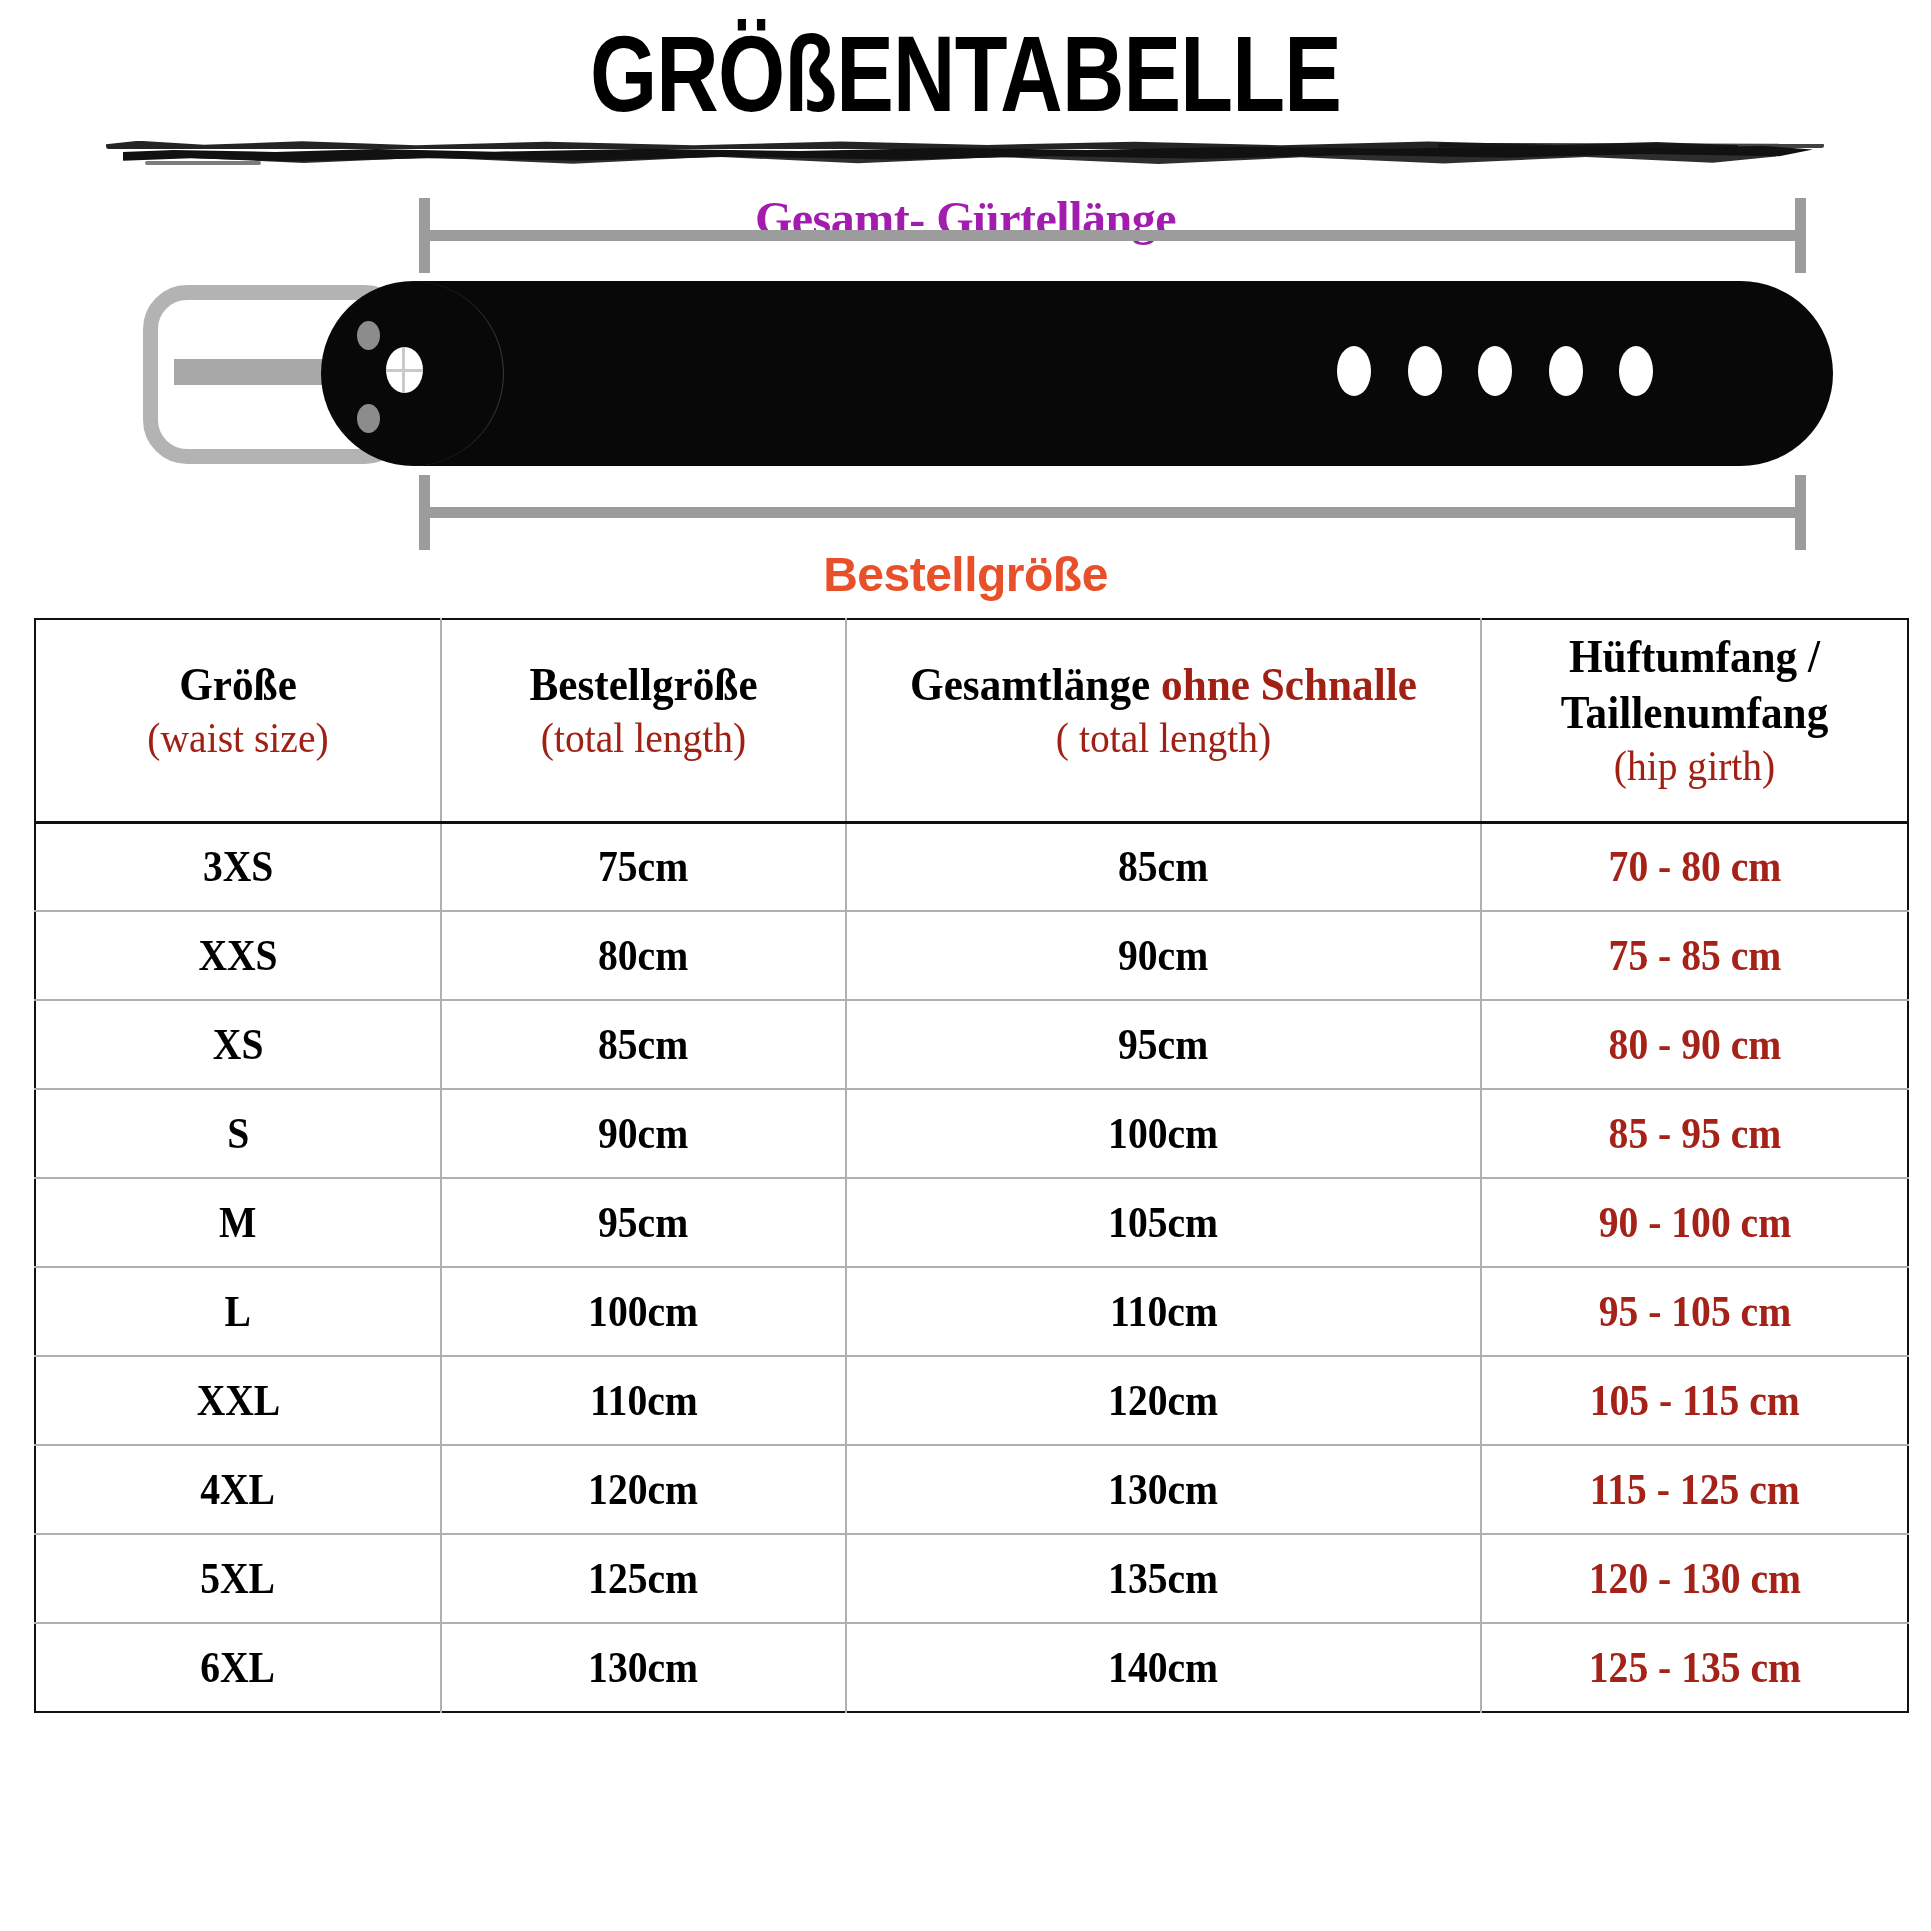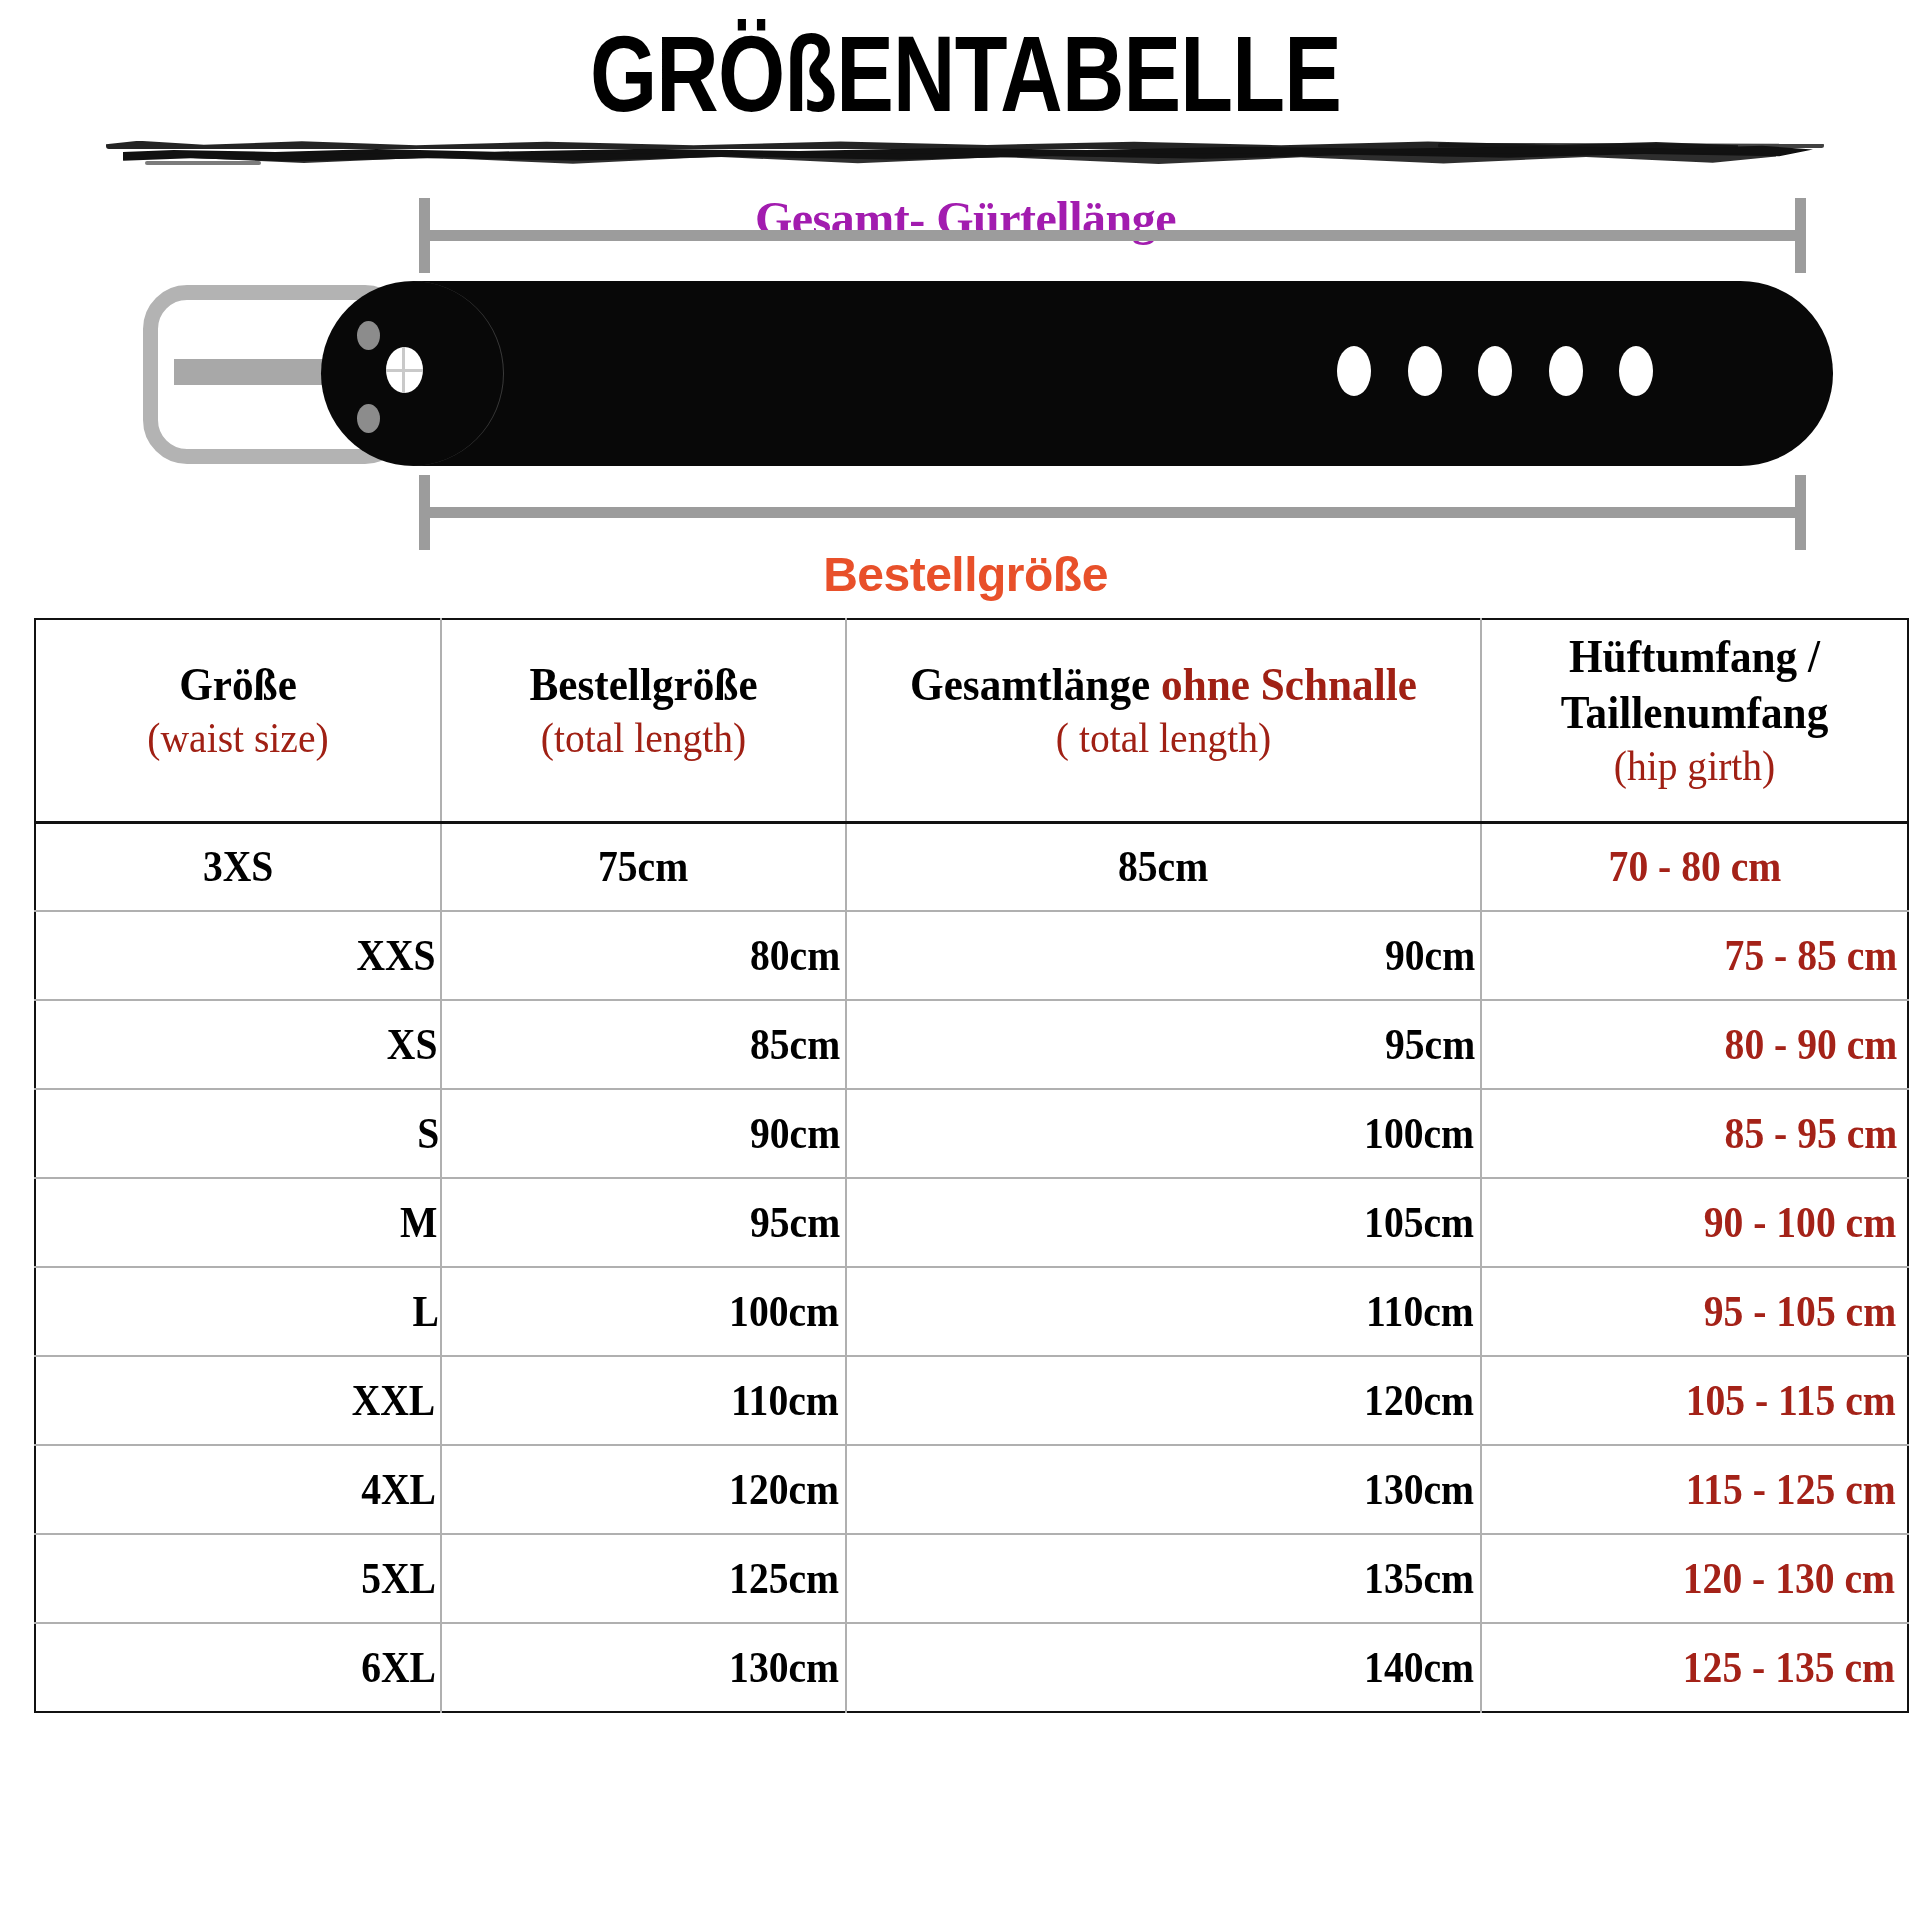--- a/index.html
+++ b/index.html
@@ -261,21 +261,21 @@
     font-family: "Liberation Serif", serif;
     font-weight: normal;
     font-size: 43px;
     line-height: 52px;
     color: #A02014;
     transform: scaleX(0.92);
     white-space: nowrap;
   }
 
   #size-table tbody tr { height: 89px; }
-  #size-table tbody tr + tr td { border-top: 2.9px solid #b0b0b0; text-align: right; }
+  #size-table tbody tr + tr td { border-top: 2.9px solid #b0b0b0; }
   .cell-size, .cell-val {
     font-family: "Liberation Serif", serif;
     font-weight: bold;
     font-size: 44px;
     line-height: 48px;
     color: #000000;
     transform: scaleX(0.90);
     display: inline-block;
     white-space: nowrap;
   }

